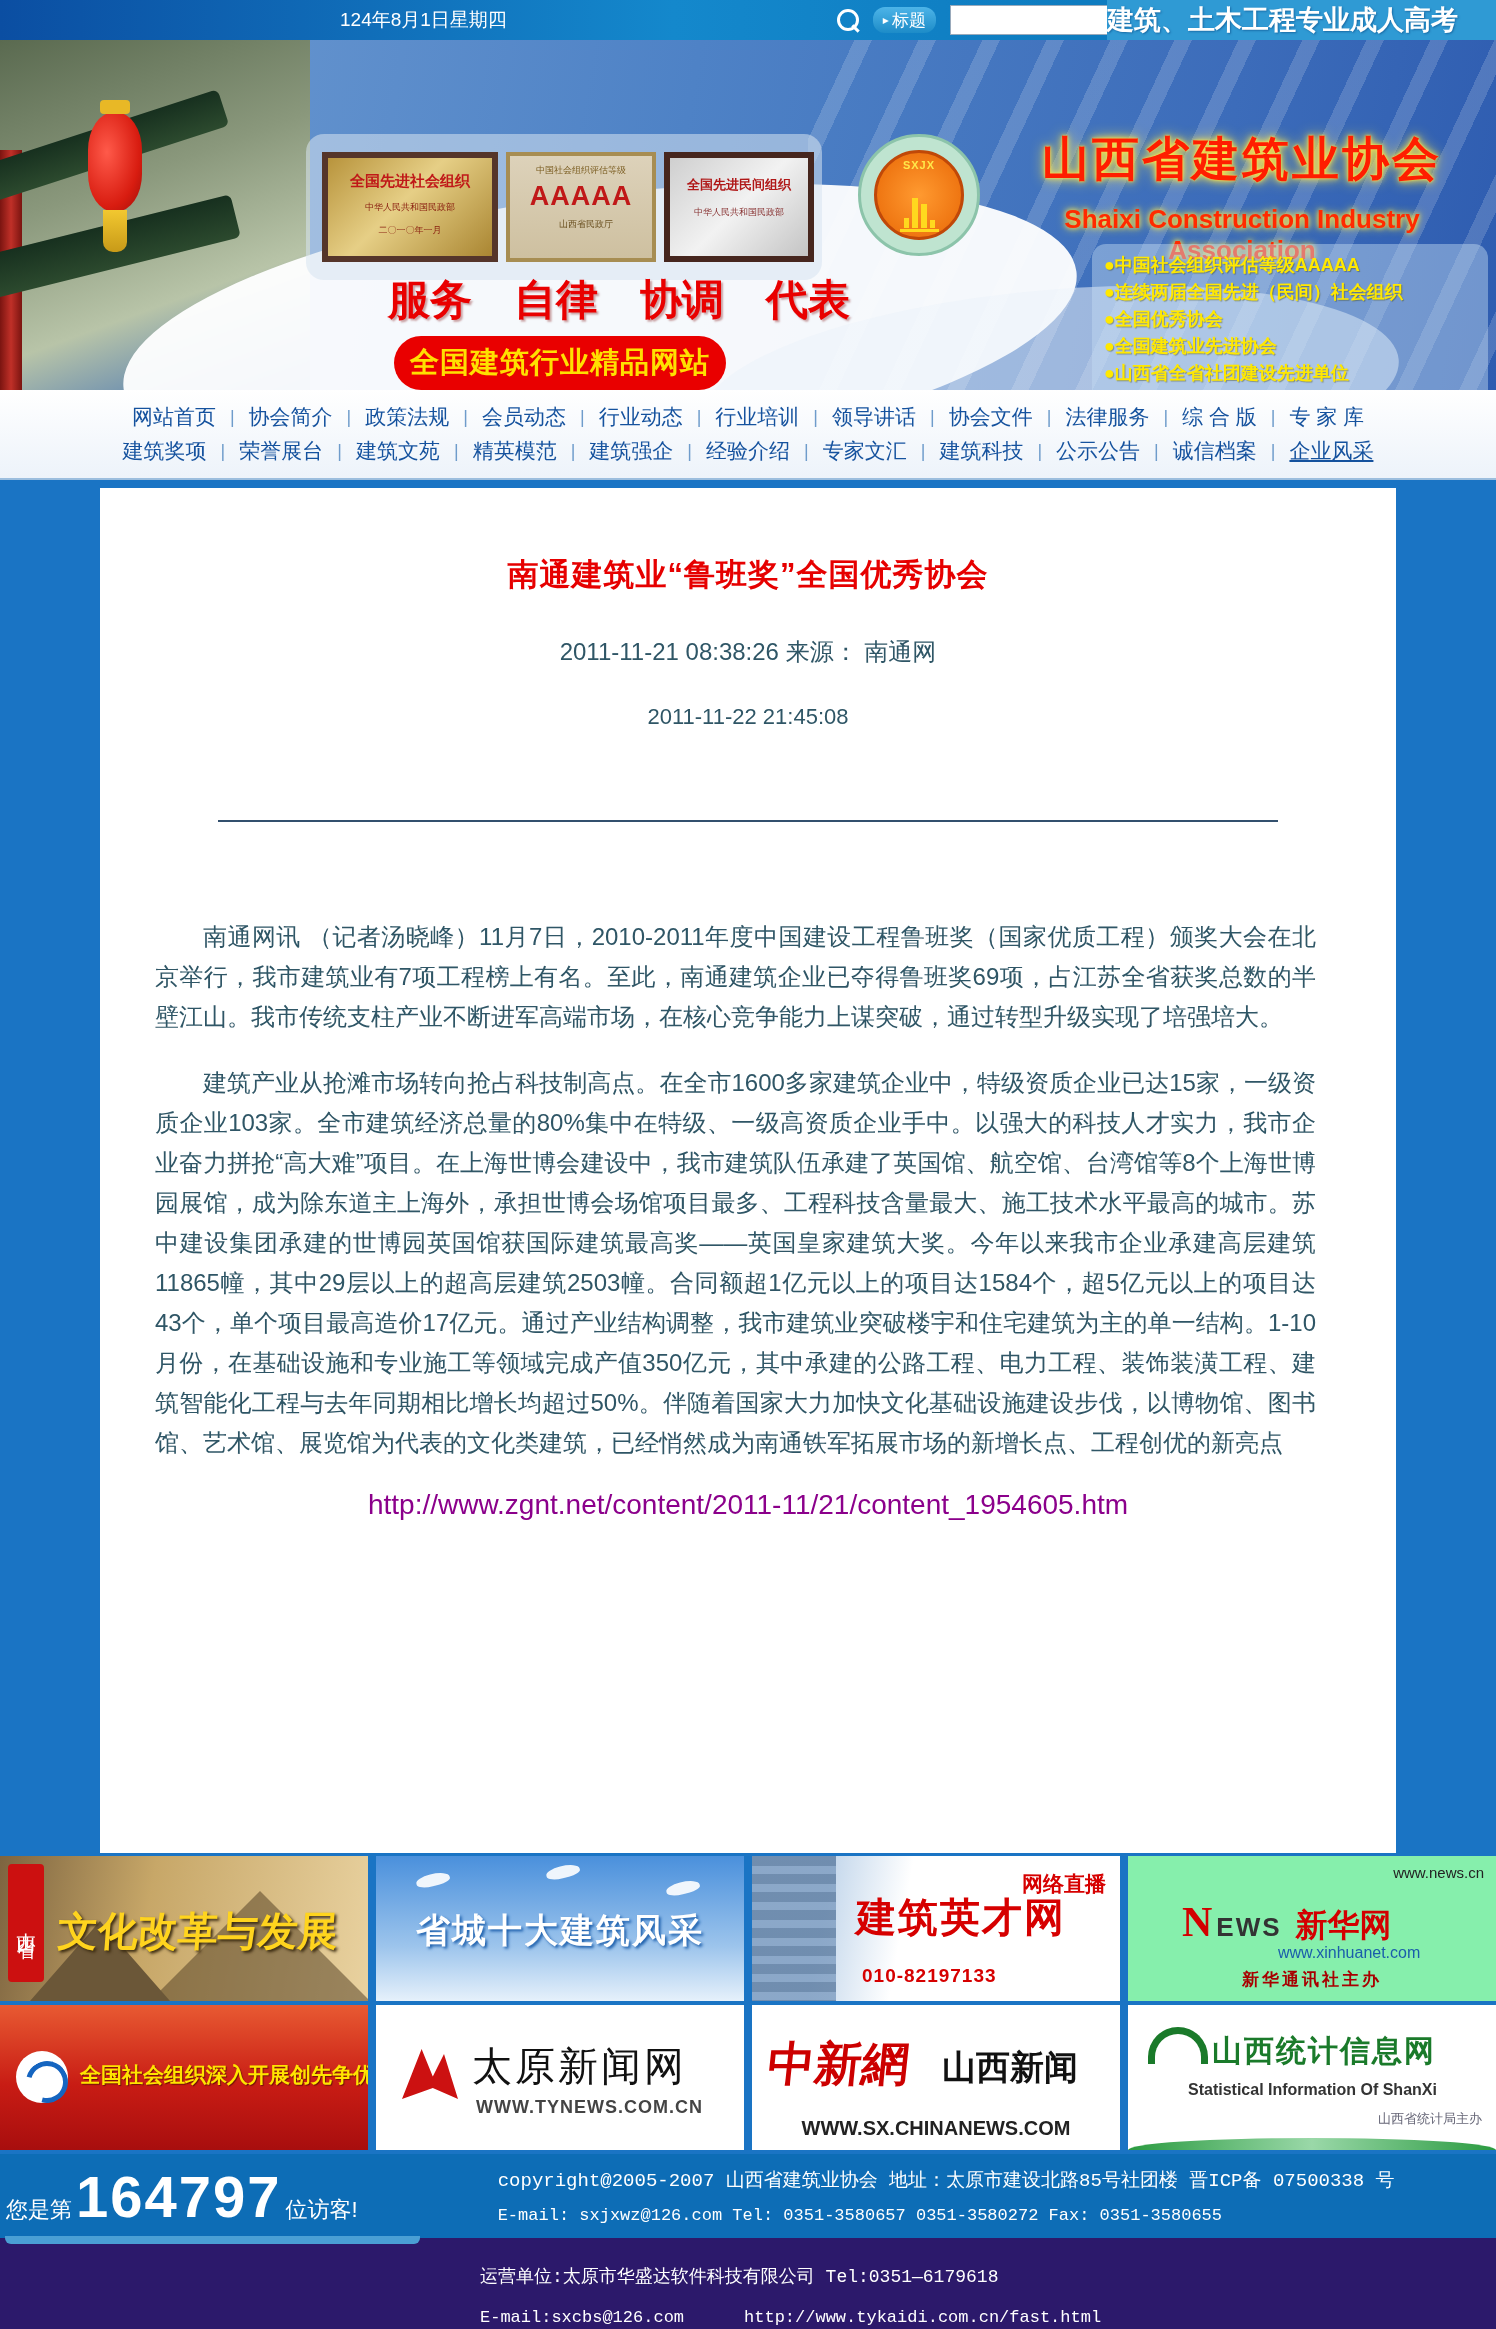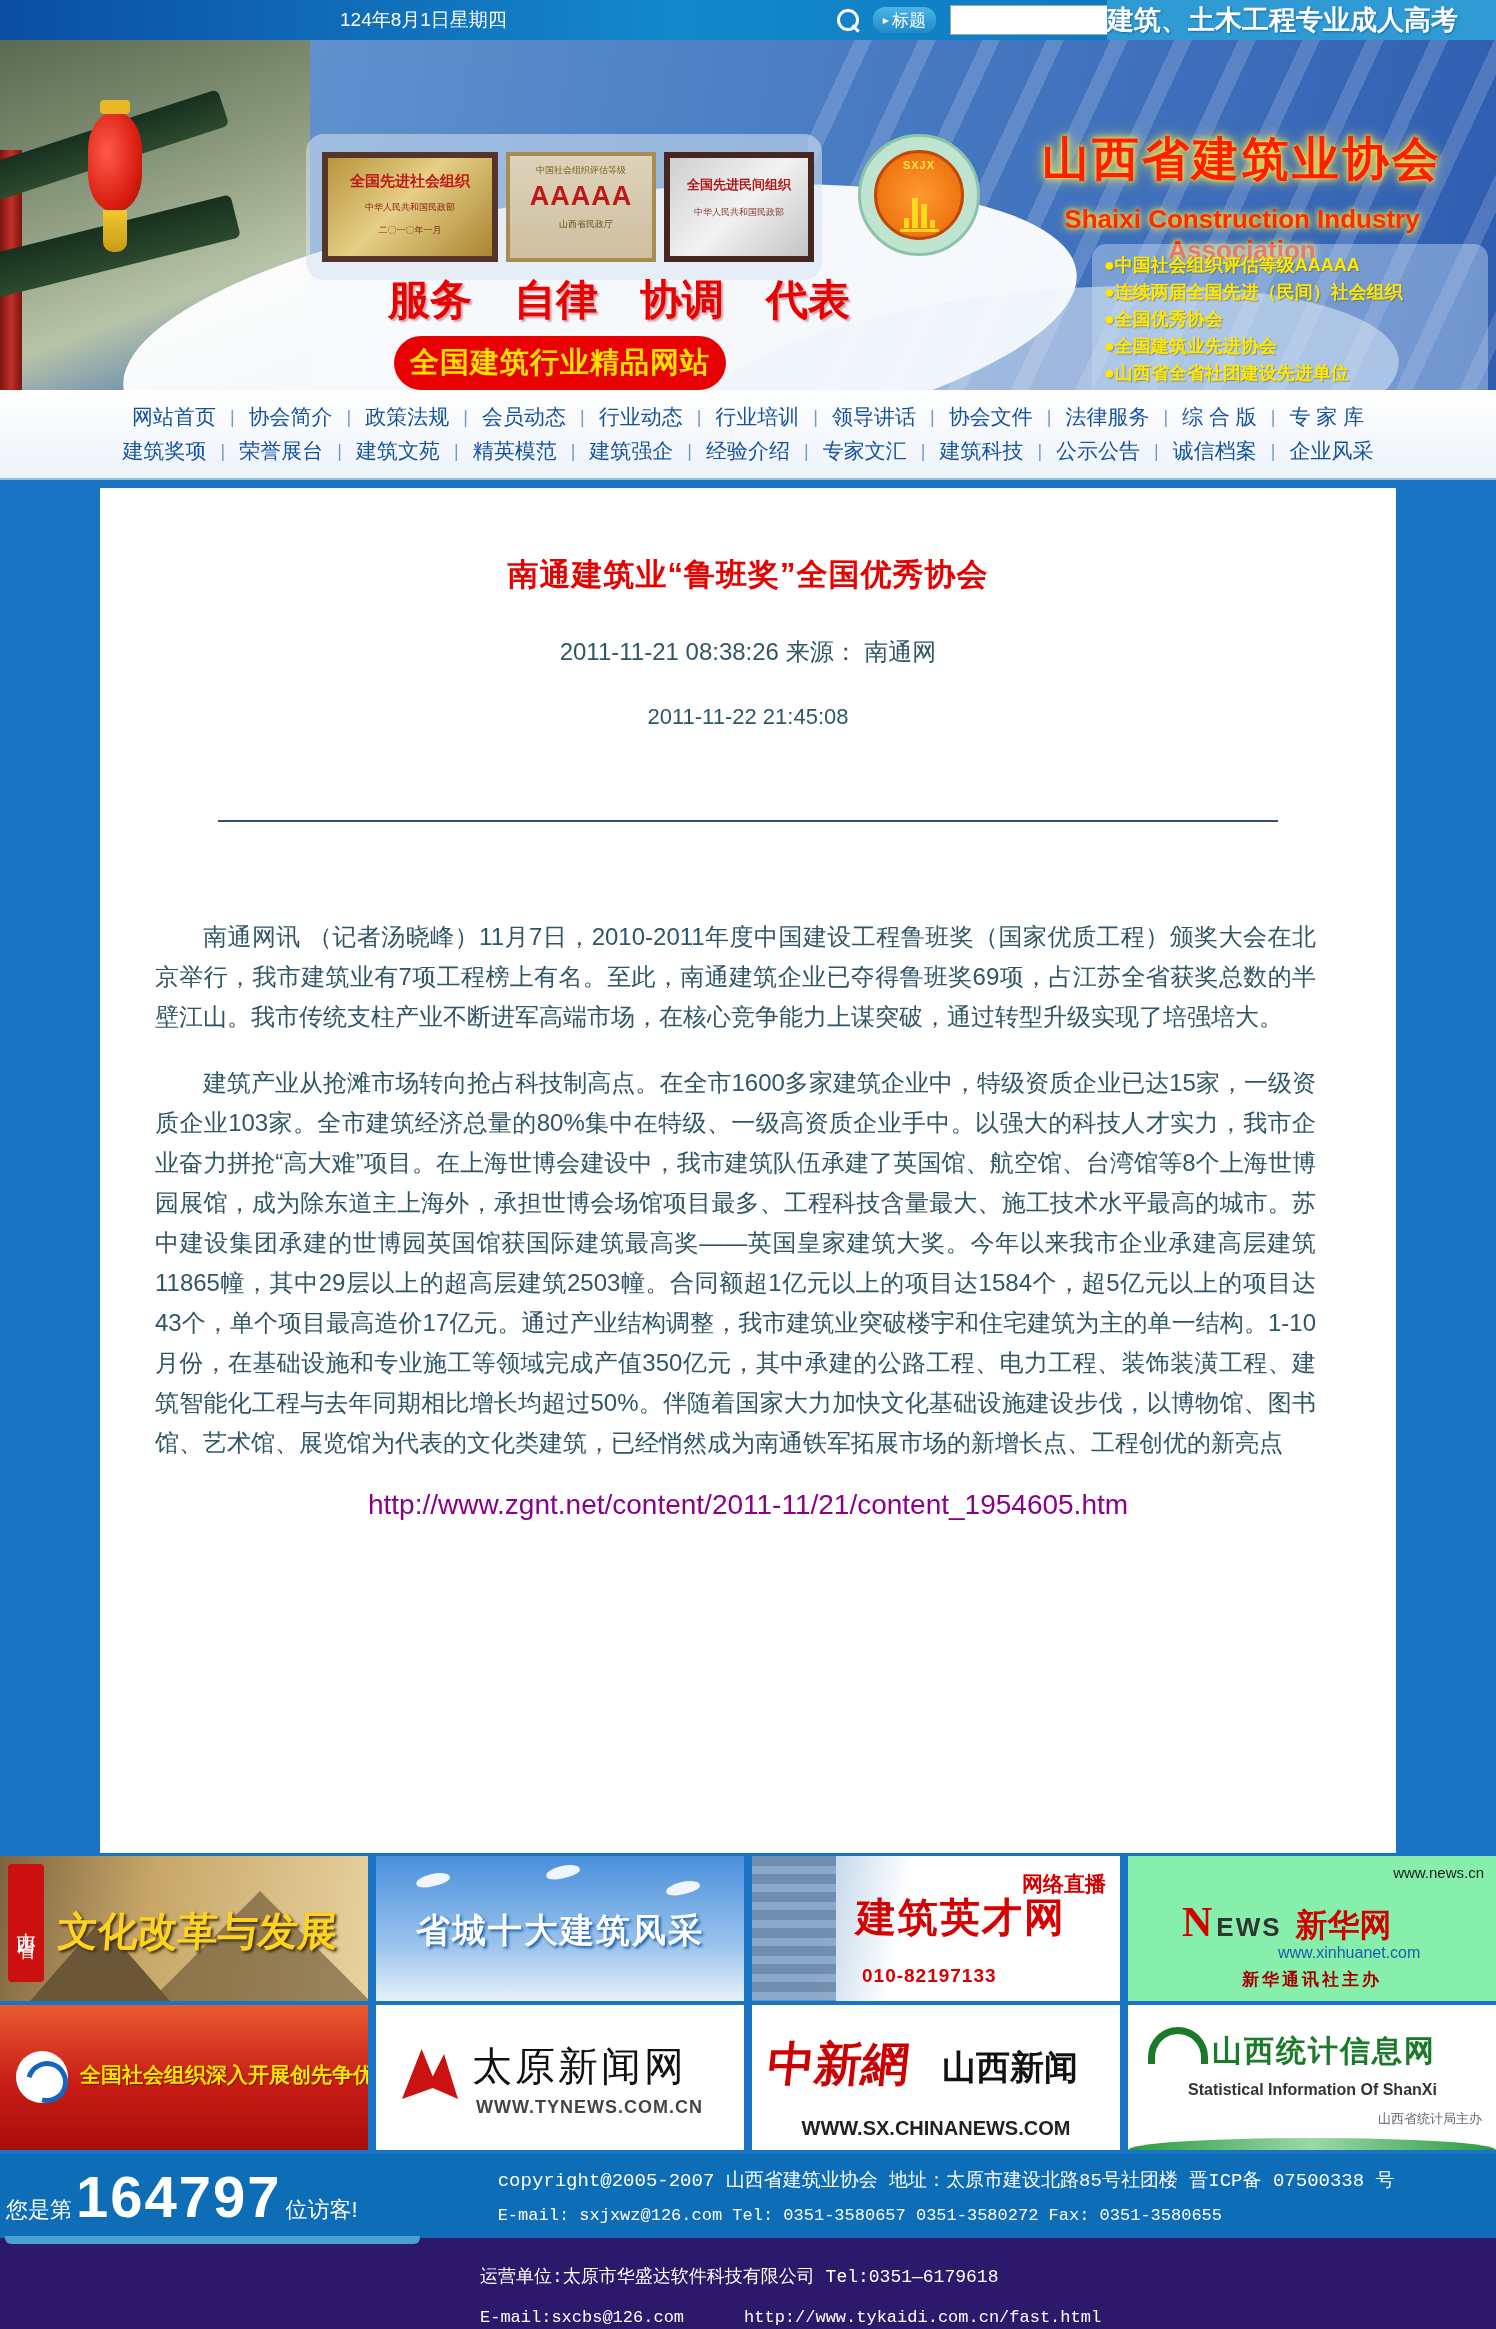--- a/index.html
+++ b/index.html
@@ -52,21 +52,21 @@
   .assoc-title{position:absolute;left:992px;top:88px;width:500px;text-align:center;color:#ff1e00;font-size:47px;font-weight:bold;letter-spacing:3px;text-shadow:0 0 6px #ffe94a,0 0 14px #ffe94a,0 0 2px #ffe94a;}
   .assoc-sub{position:absolute;left:992px;top:164px;width:500px;text-align:center;color:#ff2a00;font-size:26px;font-weight:bold;text-shadow:0 0 5px #ffe94a,0 0 10px #ffe94a;}
   .honors{position:absolute;left:1092px;top:204px;width:372px;background:rgba(195,219,242,.45);border-radius:14px;padding:8px 12px;}
   .honors div{color:#ffe800;font-size:18px;font-weight:bold;line-height:27px;white-space:nowrap;text-shadow:1px 1px 1px rgba(60,60,0,.4);}
   .slogan{position:absolute;left:388px;top:232px;color:#e90000;font-size:42px;font-weight:bold;text-shadow:2px 2px 2px rgba(120,0,0,.35);}
   .badge{position:absolute;left:394px;top:296px;width:332px;height:54px;background:#e90000;border-radius:28px;display:flex;align-items:center;justify-content:center;color:#ffe000;font-size:29px;font-weight:bold;letter-spacing:1px;}
   
   .navbar{height:88px;background:linear-gradient(#ffffff,#edf3fa);display:flex;flex-direction:column;justify-content:center;gap:6px;border-bottom:2px solid #9cbede;}
   .nav-row{display:flex;justify-content:center;align-items:center;gap:0;}
   .nav-item{color:#15529e;font-size:21px;text-decoration:none;padding:0 14px;white-space:nowrap;cursor:pointer;}
-  .nav-item.u{}
+  .nav-item.u{text-decoration:underline;}
   .nav-sep{color:#6f9ccb;font-size:18px;}
   
   .main-wrap{background:#1a74c4;padding-top:8px;}
   .panel{margin:0 100px;background:#fff;height:1365px;overflow:hidden;box-sizing:border-box;padding-top:66px;}
   .art-title{text-align:center;color:#e60000;font-size:31px;font-weight:bold;letter-spacing:1px;}
   .art-meta{text-align:center;color:#2f5666;font-size:24px;margin-top:40px;}
   .art-meta2{text-align:center;color:#2f5666;font-size:22px;margin-top:36px;}
   .art-hr{width:1060px;margin:90px auto 0;border:0;border-top:2px solid #33506e;}
   .art-body{margin:95px 80px 0 55px;color:#2f5666;font-size:24px;line-height:40px;text-align:justify;}
   .art-body p{margin:0 0 26px;text-indent:2em;}

